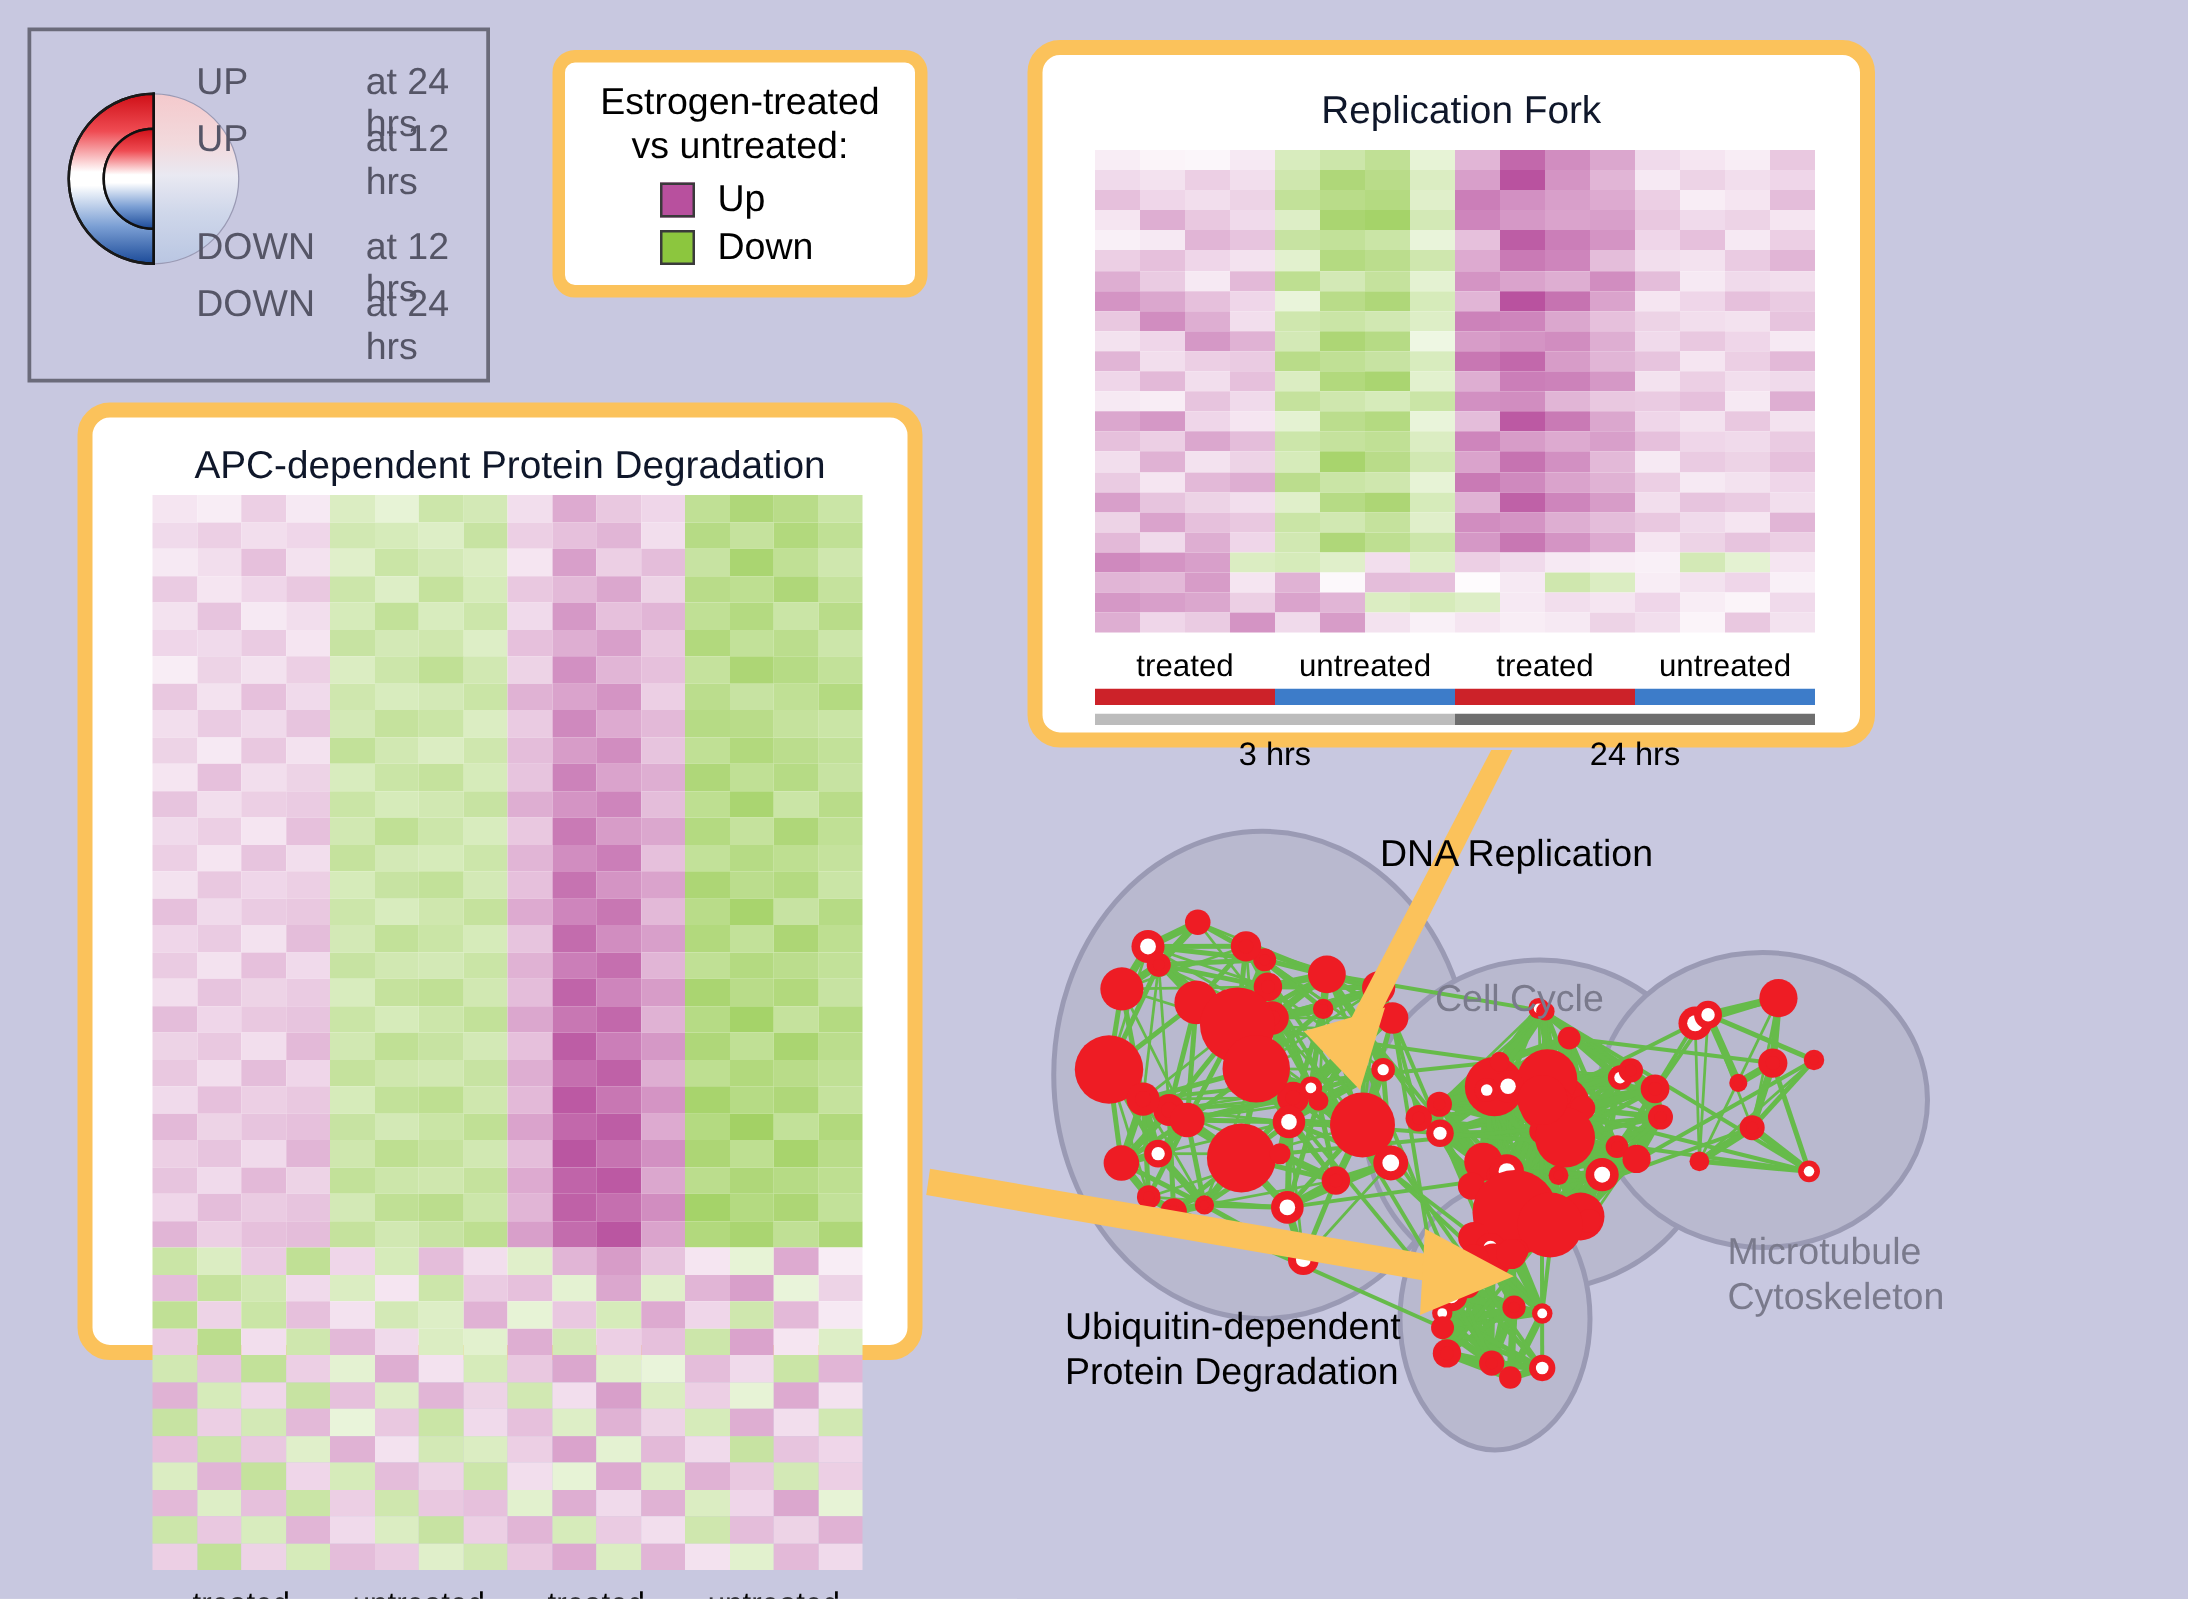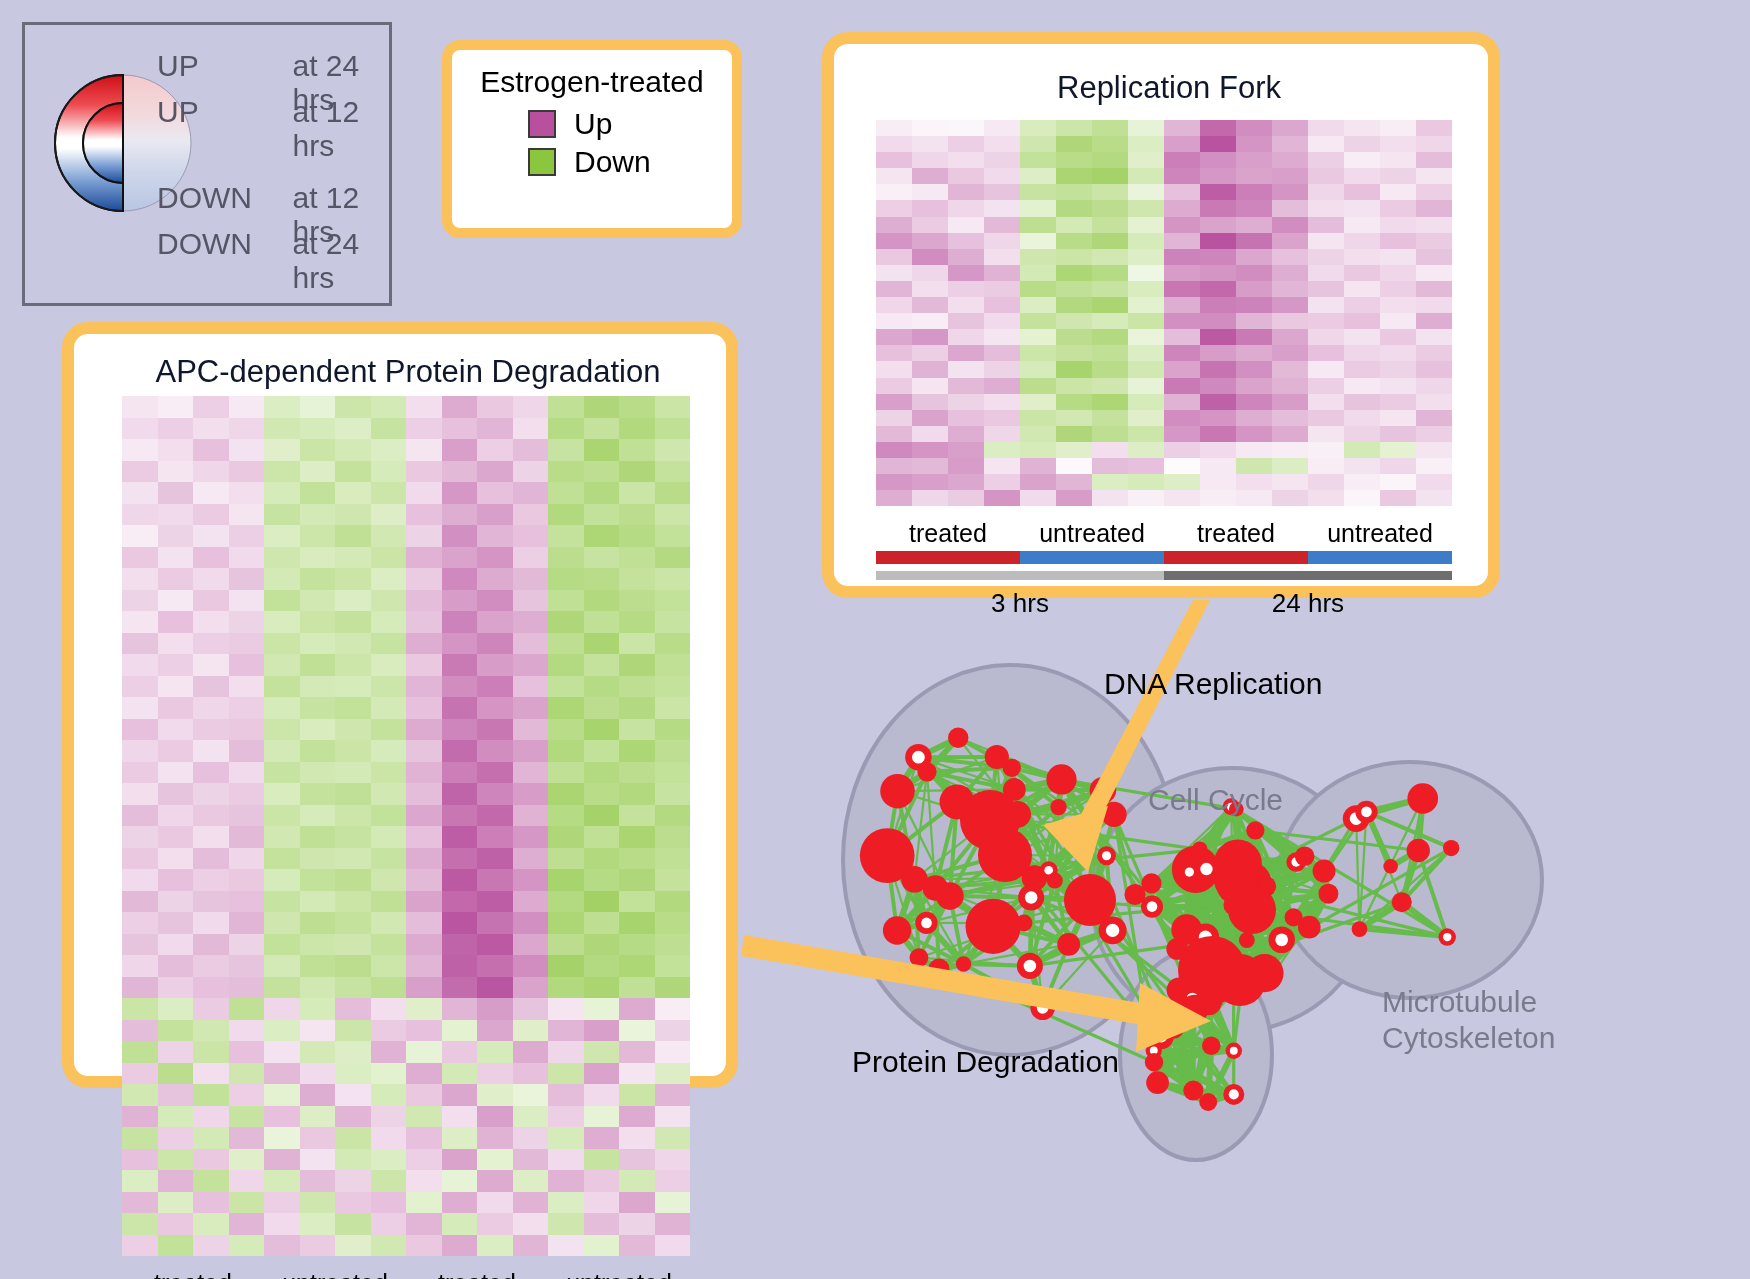--- a/index.html
+++ b/index.html
@@ -138,20 +138,21 @@
       </div>
     </div>
 
     <div class="foot">
     </div>
   </div>
 
   <div id="updown-legend">
     <div class="title">
       <div>Estrogen-treated</div>
+      <div>vs untreated:</div>
     </div>
     <div class="items">
       <div class="item">
         <span class="sw" id="sw-up" style="background: rgb(184, 80, 158);"></span>
         <span class="lbl">Up</span>
       </div>
       <div class="item">
         <span class="sw" id="sw-down" style="background: rgb(140, 198, 62);"></span>
         <span class="lbl">Down</span>
       </div>
@@ -2298,16 +2299,17 @@
     </g>
   </svg>
 
   <div class="netlabel" id="lbl-dna">DNA Replication</div>
   <div class="netlabel" id="lbl-cc">Cell Cycle</div>
   <div class="netlabel" id="lbl-mt">
     <div>Microtubule</div>
     <div>Cytoskeleton</div>
   </div>
   <div class="netlabel" id="lbl-ubi">
+    <div>Ubiquitin-dependent</div>
     <div>Protein Degradation</div>
   </div>
 
 </div>
 
 </body></html>

